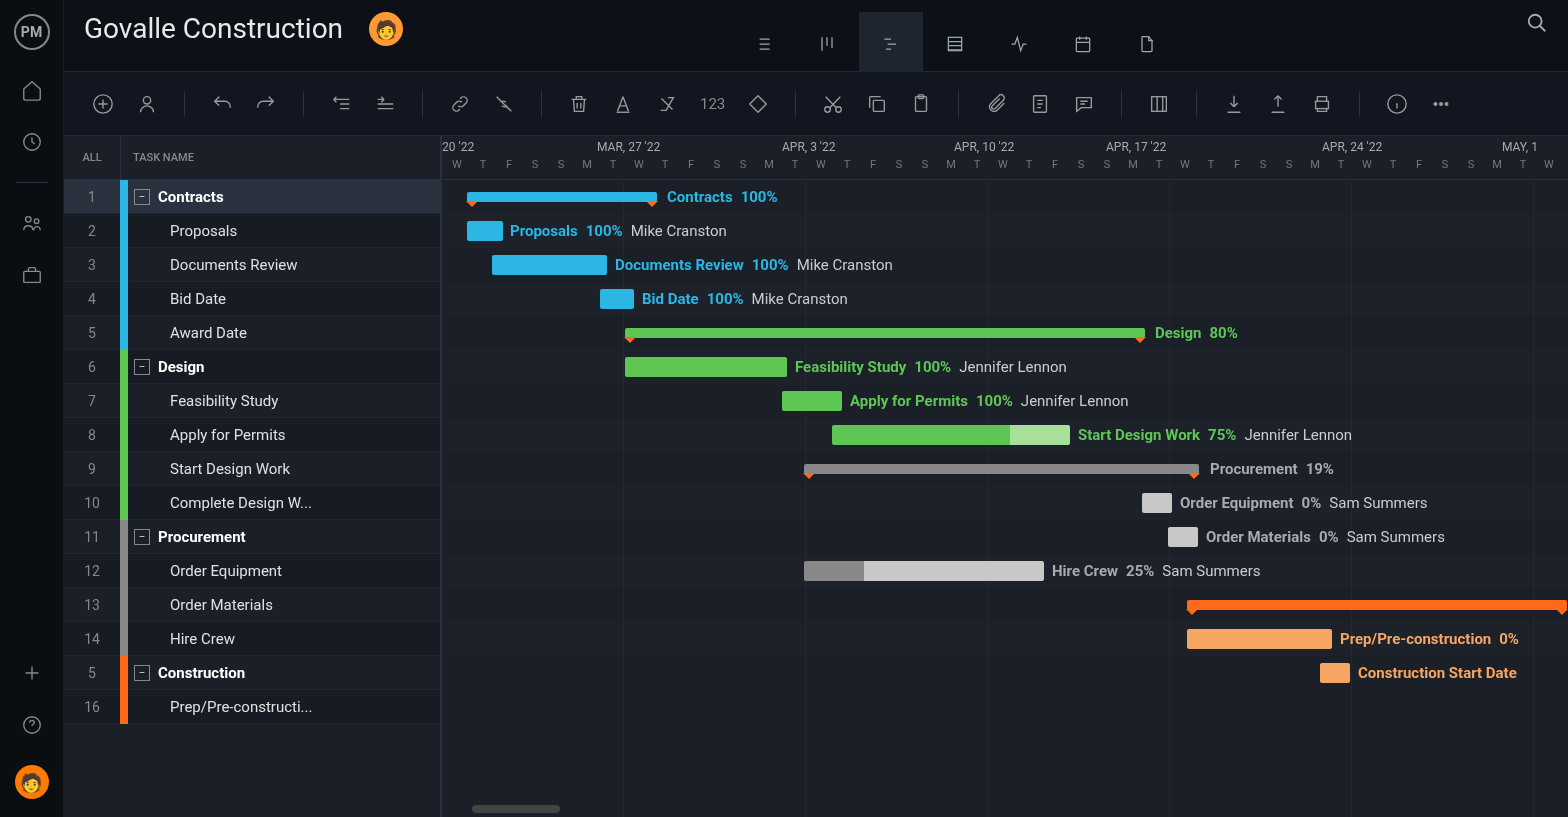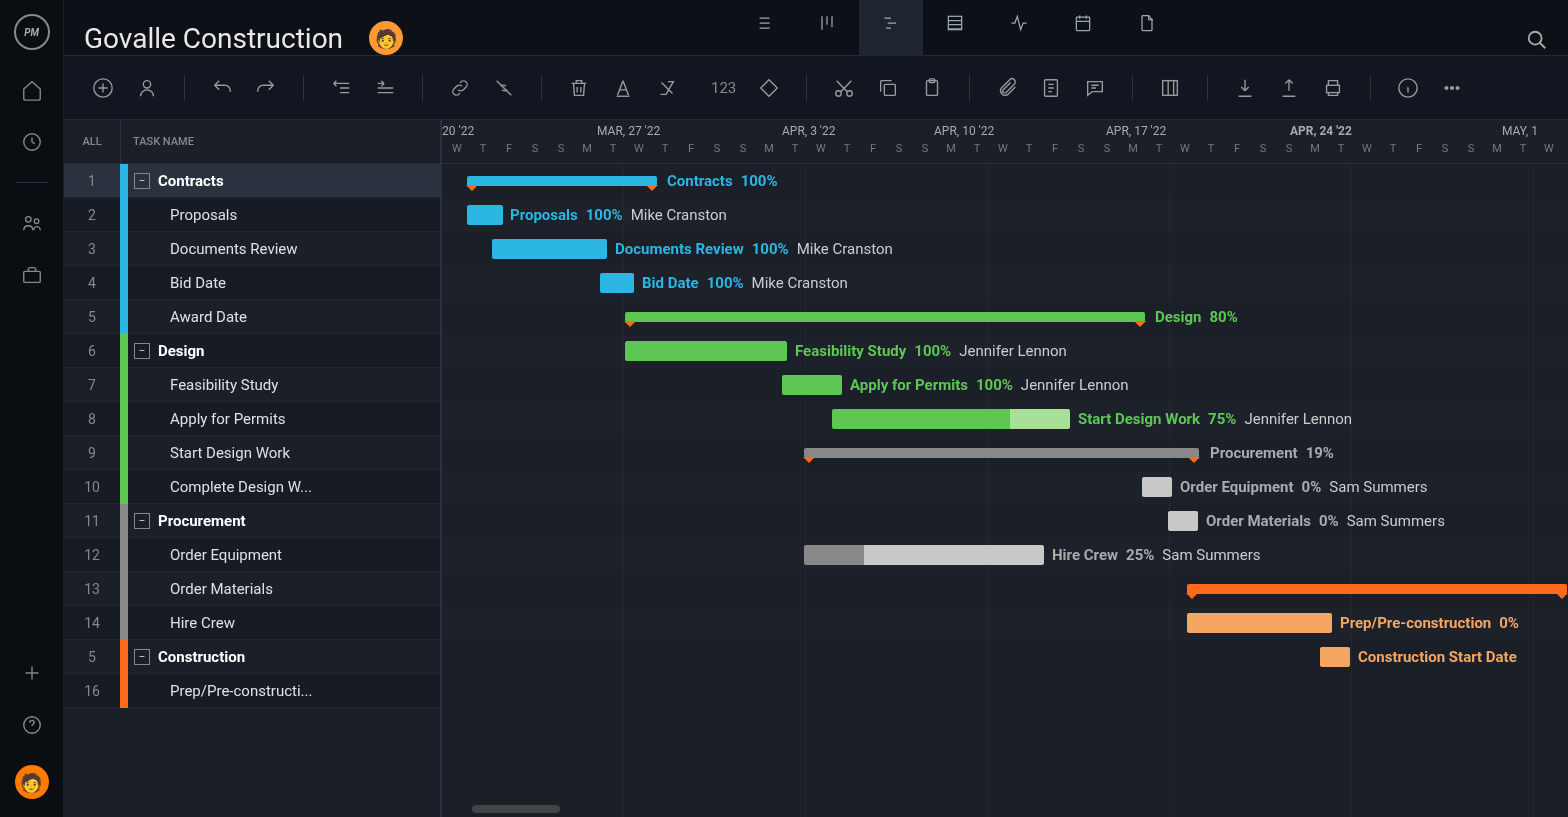--- a/index.html
+++ b/index.html
@@ -1,47 +1,47 @@
 <!DOCTYPE html>
 <html><head>
 <meta charset="utf-8">
 <style>
 * { margin:0; padding:0; box-sizing:border-box; font-family:-apple-system,BlinkMacSystemFont,"Segoe UI",Roboto,sans-serif; }
 body { background:#0d1117; color:#c8c8c8; width:1568px; height:817px; overflow:hidden; }
 .app { display:flex; height:817px; }
 
 
 .leftnav { width:64px; background:#0a0d12; border-right:1px solid #1a1f26; display:flex; flex-direction:column; align-items:center; padding-top:14px; gap:28px; }
-.logo-pm { width:36px; height:36px; border:2px solid #888; border-radius:50%; display:flex; align-items:center; justify-content:center; font-size:10px; font-weight:700; color:#aaa;font-style:italic; }
+.logo-pm { width:36px; height:36px; border:2px solid #888; border-radius:50%; display:flex; align-items:center; justify-content:center; font-size:14px; font-weight:700; color:#aaa; }
 .leftnav-icon { width:24px; height:24px; display:flex; align-items:center; justify-content:center; color:#888; cursor:pointer; }
 .leftnav-icon svg { width:22px; height:22px; stroke:#888; fill:none; stroke-width:1.5; }
 .leftnav-spacer { flex:1; }
 .leftnav-avatar { width:34px; height:34px; border-radius:50%; background:#ff7a00; margin-bottom:18px; display:flex; align-items:center; justify-content:center; font-size:18px; }
 
 
 .main { flex:1; display:flex; flex-direction:column; }
 
 
-.header { height:56px; background:#0d1117; border-bottom:1px solid #232831; display:flex; align-items:flex-end; padding:0 20px; gap:18px; }
+.header { height:72px; background:#0d1117; border-bottom:1px solid #232831; display:flex; align-items:flex-start; padding:12px 20px; gap:18px; }
 .header-title { font-size:28px; font-weight:400; color:#e8e8e8; }
 .header-avatar { width:34px; height:34px; border-radius:50%; background:#ff9933; display:flex; align-items:center; justify-content:center; font-size:18px; margin-left:8px; }
 .header-gap { flex:1; }
 .view-tabs { display:flex; gap:0; }
 .view-tab { width:64px; height:64px; display:flex; align-items:center; justify-content:center; cursor:pointer; }
 .view-tab.active { background:#1e2530; }
 .view-tab svg { width:20px; height:20px; stroke:#9aa; fill:none; stroke-width:1.5; }
 .search-icon { margin-left:20px; cursor:pointer; }
 .search-icon svg { width:22px; height:22px; stroke:#aaa; fill:none; stroke-width:2; }
 
 
 .toolbar { height:64px; background:#121620; border-bottom:1px solid #232831; display:flex; align-items:center; padding:0 28px; gap:22px; }
 .tb-btn { cursor:pointer; display:flex; align-items:center; justify-content:center; }
 .tb-btn svg { width:22px; height:22px; stroke:#9a9a9a; fill:none; stroke-width:1.5; }
 .tb-sep { width:1px; height:26px; background:#333; margin:0 4px; }
-.tb-num { color:#888; font-size:15px;margin-left:11px; }
+.tb-num { color:#888; font-size:15px; }
 
 
 .work { flex:1; display:flex; overflow:hidden; }
 
 
 .tasktable { width:378px; background:#1a1f28; display:flex; flex-direction:column; border-right:2px solid #2a3040; }
 .tasktable-head { height:44px; display:flex; align-items:center; border-bottom:1px solid #2a3040; font-size:11px; color:#888; font-weight:500; }
 .th-all { width:56px; text-align:center; }
 .th-sep { width:1px; height:44px; background:#2a3040; }
 .th-name { padding-left:12px; }
@@ -431,23 +431,23 @@
             </div>
           </div>
       </div>
 
       <div class="gantt">
         <div class="gantt-head">
           <div class="gh-weeks" id="gh-weeks">
               <div class="gh-week" style="left: -12px;">3, 20 '22</div>
               <div class="gh-week" style="left: 155px;">MAR, 27 '22</div>
               <div class="gh-week" style="left: 340px;">APR, 3 '22</div>
-              <div class="gh-week" style="left: 492px;">APR, 10 '22</div>
+              <div class="gh-week" style="left: 512px;">APR, 10 '22</div>
               <div class="gh-week" style="left: 664px;">APR, 17 '22</div>
-              <div class="gh-week" style="left: 848px; font-weight: bold;">APR, 24 '22</div>
+              <div class="gh-week" style="left: 880px;">APR, 24 '22</div>
               <div class="gh-week" style="left: 1060px;">MAY, 1</div>
             </div>
           <div class="gh-days" id="gh-days">
               <div class="gh-day" style="left: 2px;">W</div>
               <div class="gh-day" style="left: 28px;">T</div>
               <div class="gh-day" style="left: 54px;">F</div>
               <div class="gh-day" style="left: 80px;">S</div>
               <div class="gh-day" style="left: 106px;">S</div>
               <div class="gh-day" style="left: 132px;">M</div>
               <div class="gh-day" style="left: 158px;">T</div>

